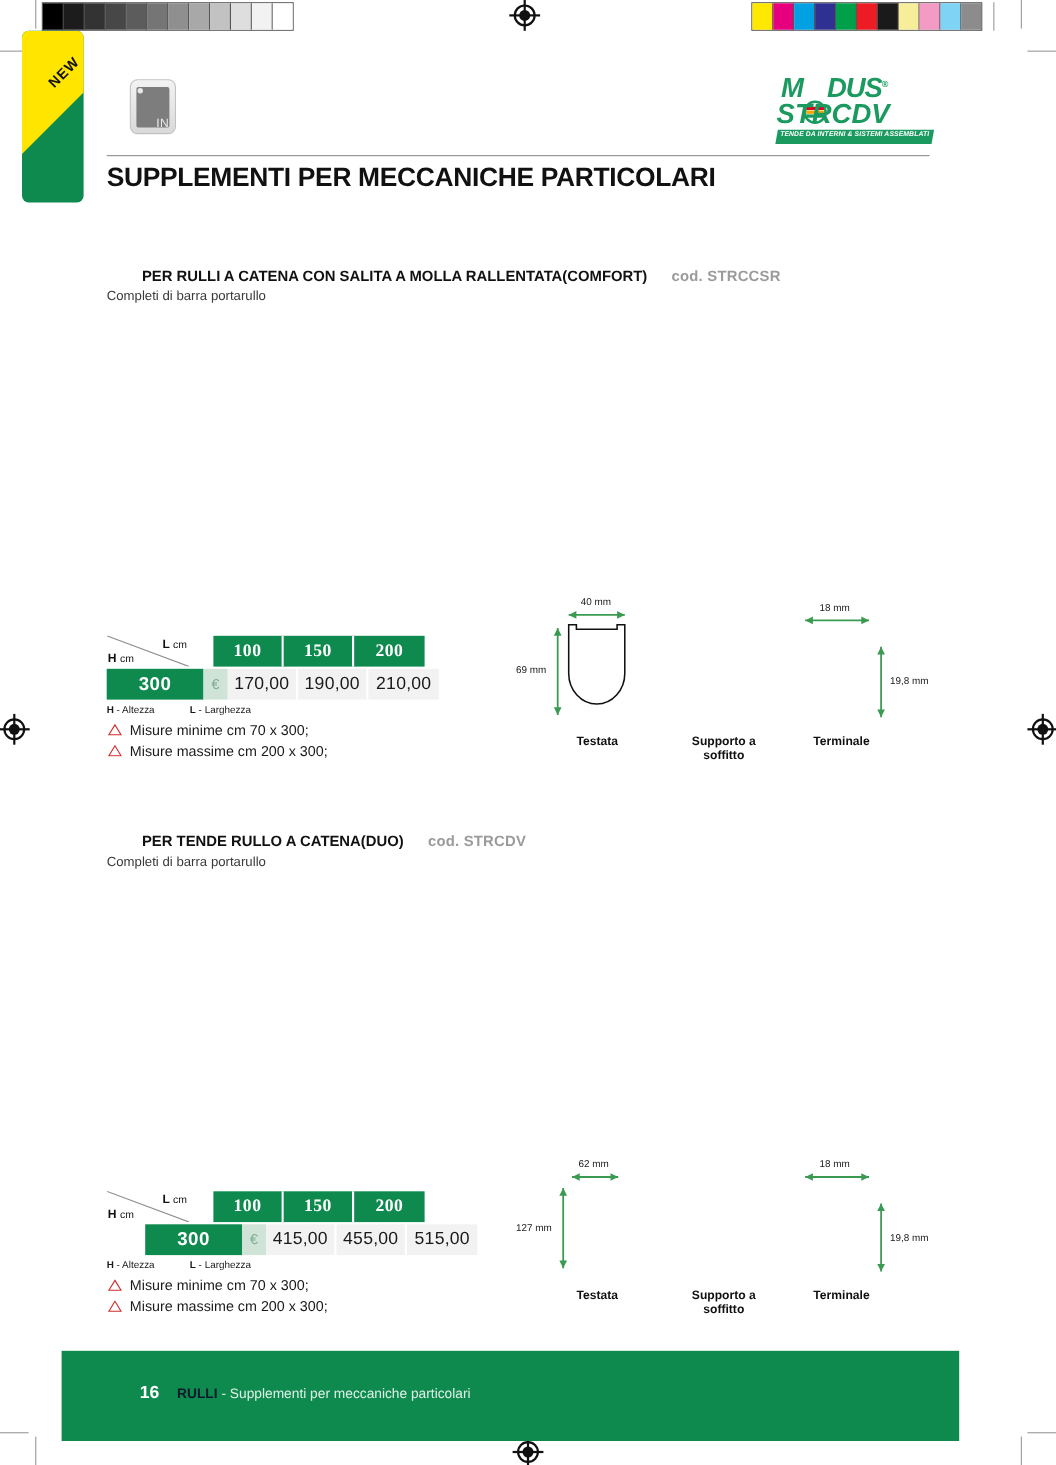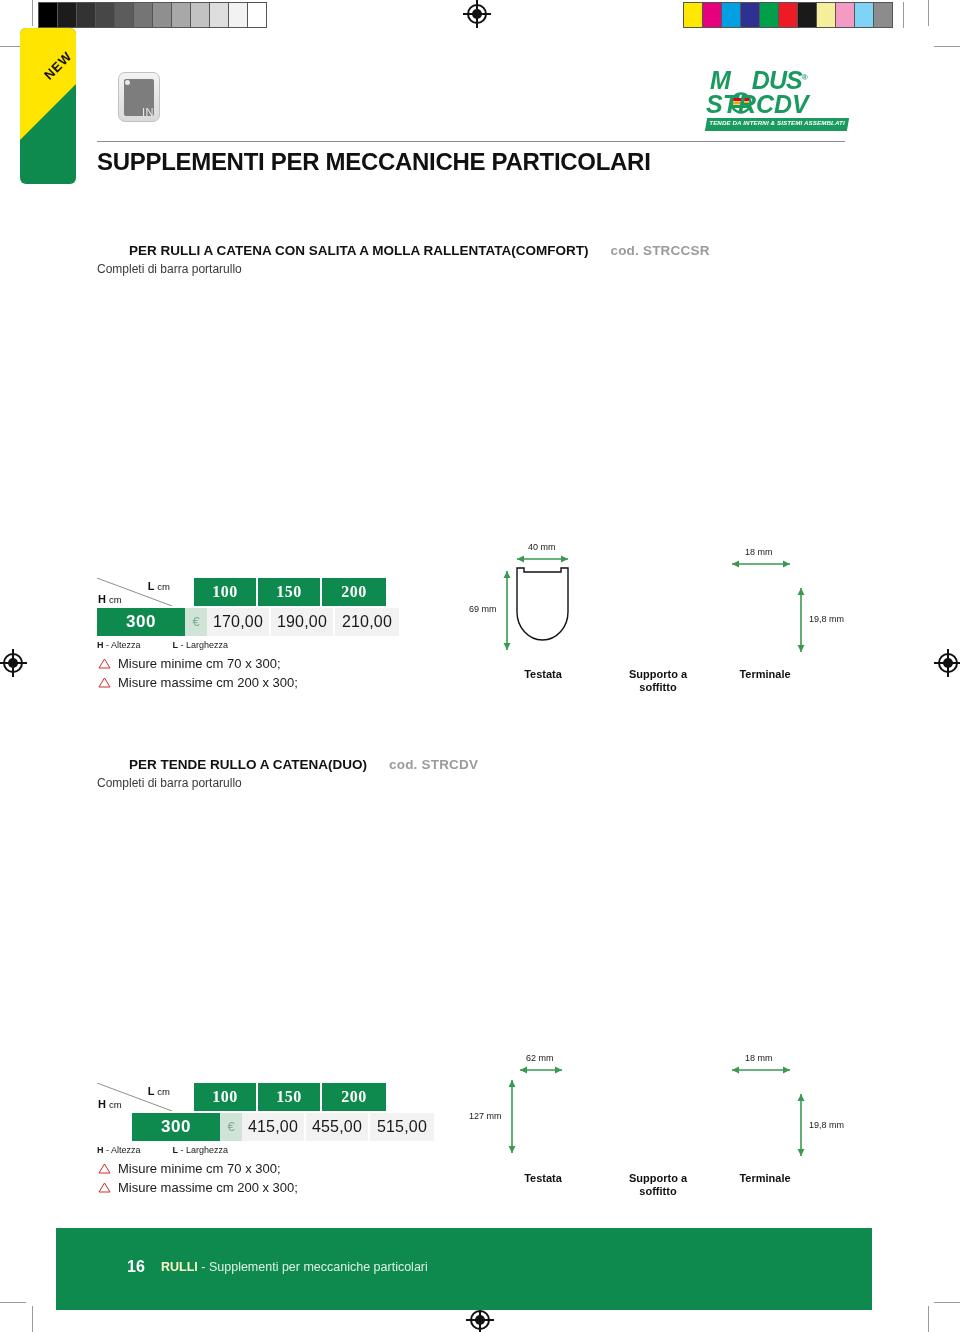--- a/index.html
+++ b/index.html
@@ -98,21 +98,21 @@
 
   
   .diagram{position:absolute;}
   .dim-lbl{position:absolute;font-size:9px;color:#1a1a1a;white-space:nowrap;}
   .part-lbl{position:absolute;font-size:11px;font-weight:bold;color:#111;text-align:center;}
 
   
   .footer{position:absolute;left:20px;top:1228px;width:816px;height:82px;background:#0E8A4F;margin-left:36px;}
   .footer .pg{position:absolute;left:71px;top:30px;font-size:16px;font-weight:bold;color:#fff;}
   .footer .ft{position:absolute;left:105px;top:32px;font-size:12.5px;color:#dff0e6;}
-  .footer .ft b{color:#fef9c3;font-weight:bold;}
+  .footer .ft b{color:#0f172a;font-weight:bold;}
 </style>
 </head>
 <body>
 
 <div class="crop-line" style="left:32px;top:0;width:1px;height:26px;"></div>
 <div class="crop-line" style="left:0;top:46px;width:26px;height:1px;"></div>
 <div class="crop-line" style="left:928px;top:0;width:1px;height:26px;"></div>
 <div class="crop-line" style="left:934px;top:46px;width:26px;height:1px;"></div>
 <div class="crop-line" style="left:32px;top:1306px;width:1px;height:26px;"></div>
 <div class="crop-line" style="left:0;top:1302px;width:26px;height:1px;"></div>

